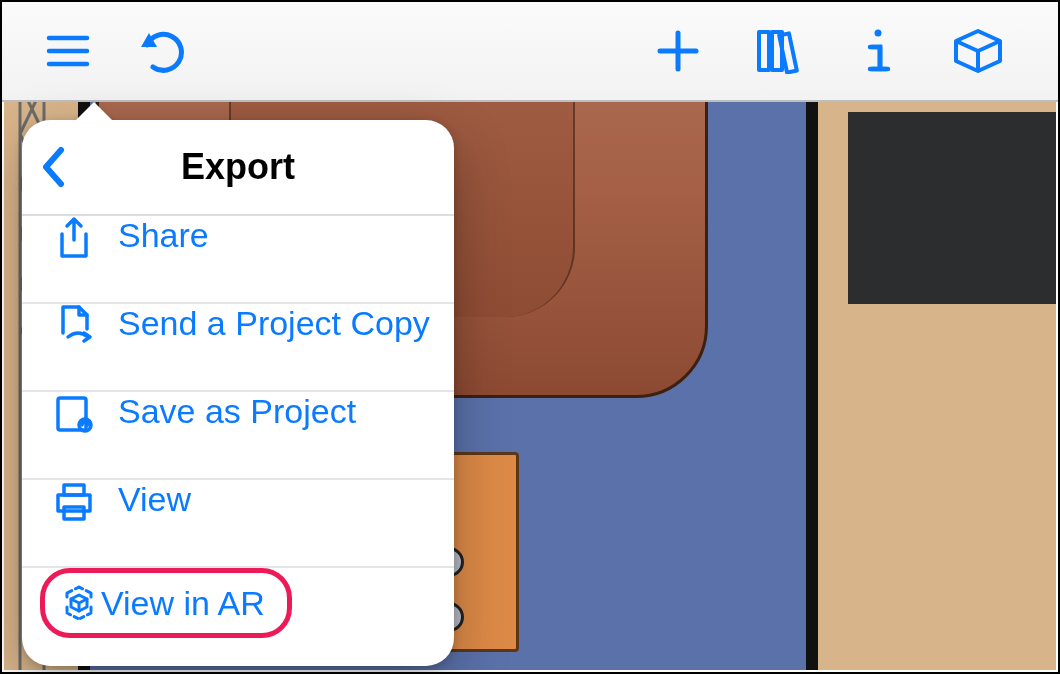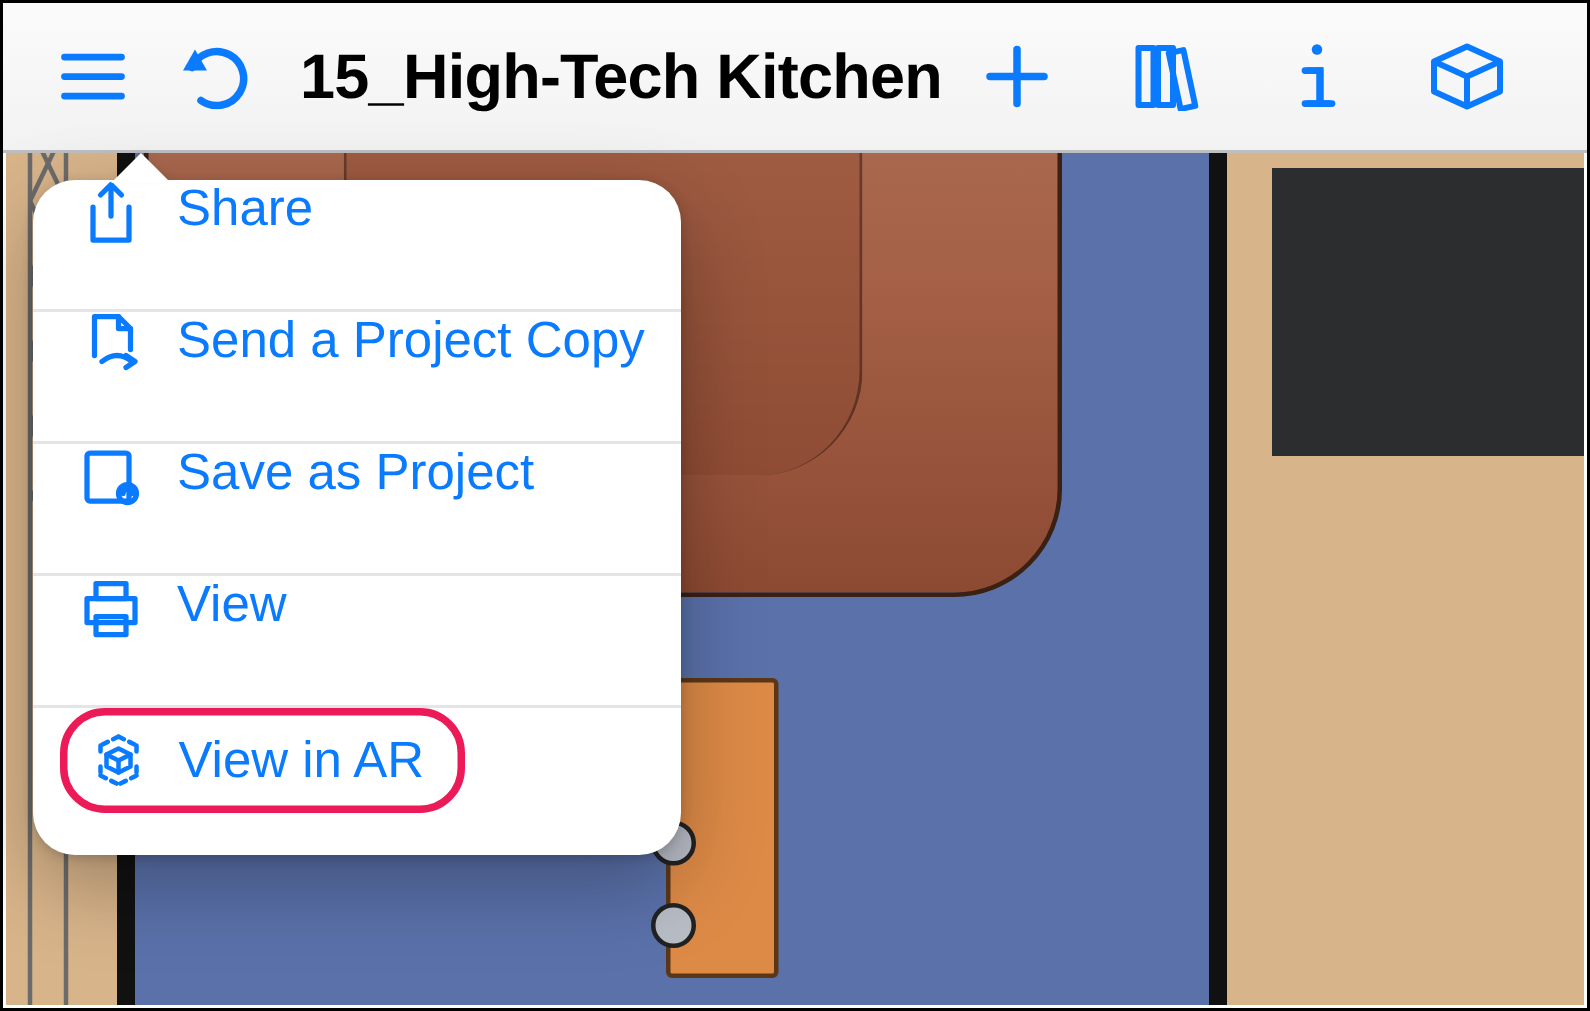--- a/index.html
+++ b/index.html
@@ -115,21 +115,21 @@
     .pop-item{
       height:88px; display:flex; align-items:flex-start; gap:22px;
       padding:0 0 0 30px; color:#0a7bff;
       border-bottom:2px solid #e4e5e8;
     }
     .pop-item:last-child{ border-bottom:none; padding-bottom:10px; height:98px; }
     .pop-item .picon{ width:44px; height:44px; display:flex; align-items:center; justify-content:center; flex-shrink:0; }
     .pop-item .plabel{ font-size:34px; font-weight:400; color:#0a7bff; }
     .highlight{
       border:5px solid #ed1a58; border-radius:30px;
-      padding:8px 22px 8px 12px; display:inline-flex; align-items:center; gap:18px;
+      padding:8px 22px 8px 12px; display:inline-flex; align-items:center; 
       margin-left:18px;
     }
     .pop-item.last { padding-left:0; }
   </style>
 </head>
 <body>
 
 <div class="toolbar">
   <div class="tb-btn">
     <svg width="44" height="34" viewBox="0 0 44 34" fill="none" stroke="#0a7bff" stroke-width="4.5" stroke-linecap="round">
@@ -139,21 +139,20 @@
     </svg>
   </div>
   <div class="tb-btn">
     <svg width="50" height="44" viewBox="0 0 50 44" fill="none" stroke="#0a7bff" stroke-width="5" stroke-linecap="round">
       <path d="M8 16 A18 18 0 1 1 14 38" fill="none"></path>
       <path d="M8 16 L8 4 M8 16 L20 16" stroke="none"></path>
       <polygon points="2,18 18,18 10,4" fill="#0a7bff" stroke="none"></polygon>
     </svg>
   </div>
 
-  <div class="tb-title">15_High-Tech Kitchen</div>
 
   <div class="tb-right">
     <div class="tb-btn">
       <svg width="44" height="44" viewBox="0 0 44 44" stroke="#0a7bff" stroke-width="5" stroke-linecap="round">
         <line x1="22" y1="4" x2="22" y2="40"></line>
           <line x1="4" y1="22" x2="40" y2="22"></line>
       </svg>
     </div>
     <div class="tb-btn">
       <svg width="44" height="46" viewBox="0 0 44 46" fill="none" stroke="#0a7bff" stroke-width="4" stroke-linejoin="round">
@@ -205,20 +204,28 @@
         <line x1="6" y1="160" x2="30" y2="210"></line>
           <line x1="30" y1="160" x2="6" y2="210"></line>
         <line x1="6" y1="210" x2="30" y2="260"></line>
           <line x1="30" y1="210" x2="6" y2="260"></line>
       </g>
     </svg>
   </div>
 </div>
 
 <div class="popover">
+  <div class="pop-header">
+    <div class="pop-back">
+      <svg width="26" height="42" viewBox="0 0 26 42" fill="none" stroke="#0a7bff" stroke-width="6" stroke-linecap="round" stroke-linejoin="round">
+        <polyline points="21,4 6,21 21,38"></polyline>
+      </svg>
+    </div>
+    <div class="pop-title">Export</div>
+  </div>
 
   <div class="pop-item">
     <span class="picon">
       <svg width="40" height="44" viewBox="0 0 40 44" fill="none" stroke="#0a7bff" stroke-width="3.5" stroke-linecap="round" stroke-linejoin="round">
         <path d="M20 3 V24 M13 10 L20 3 L27 10"></path>
         <path d="M8 18 V40 H32 V18"></path>
       </svg>
     </span>
     <span class="plabel">Share</span>
   </div>

